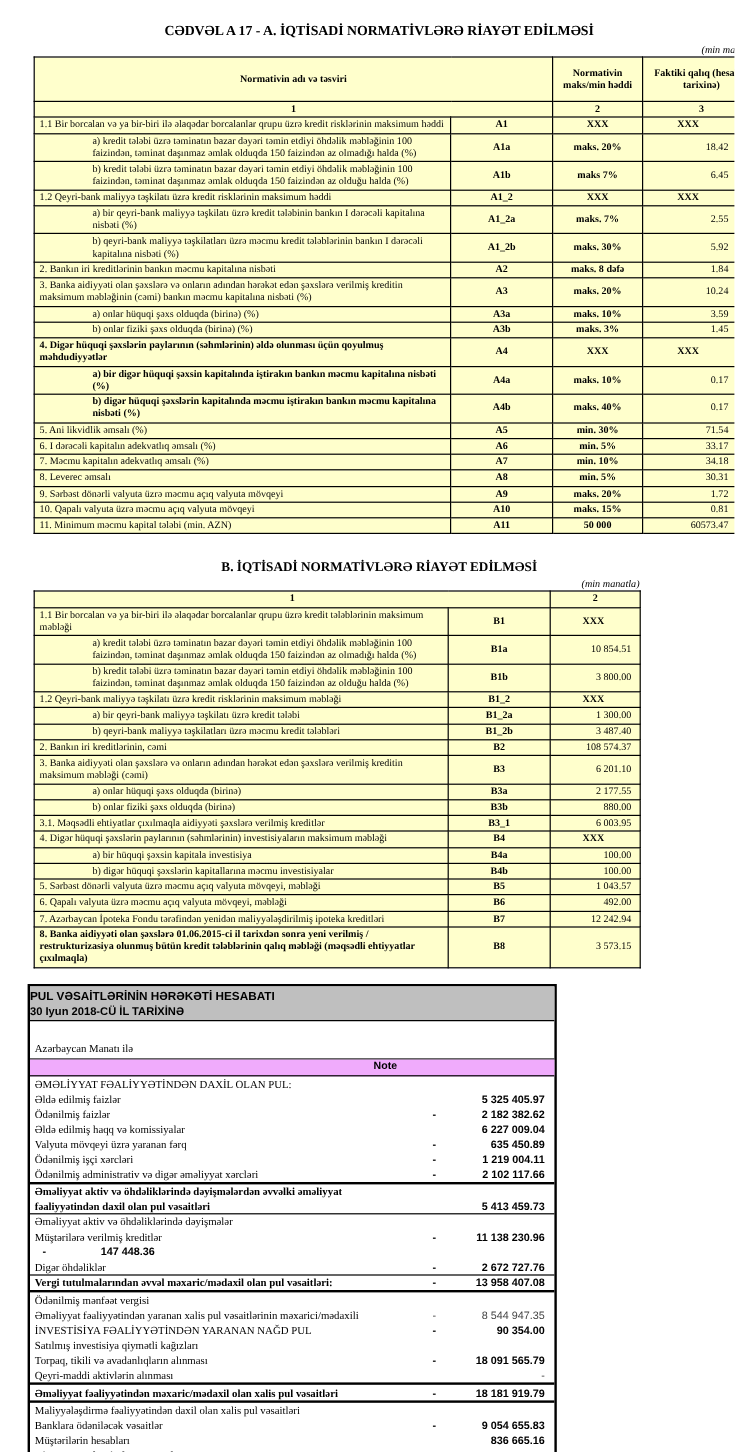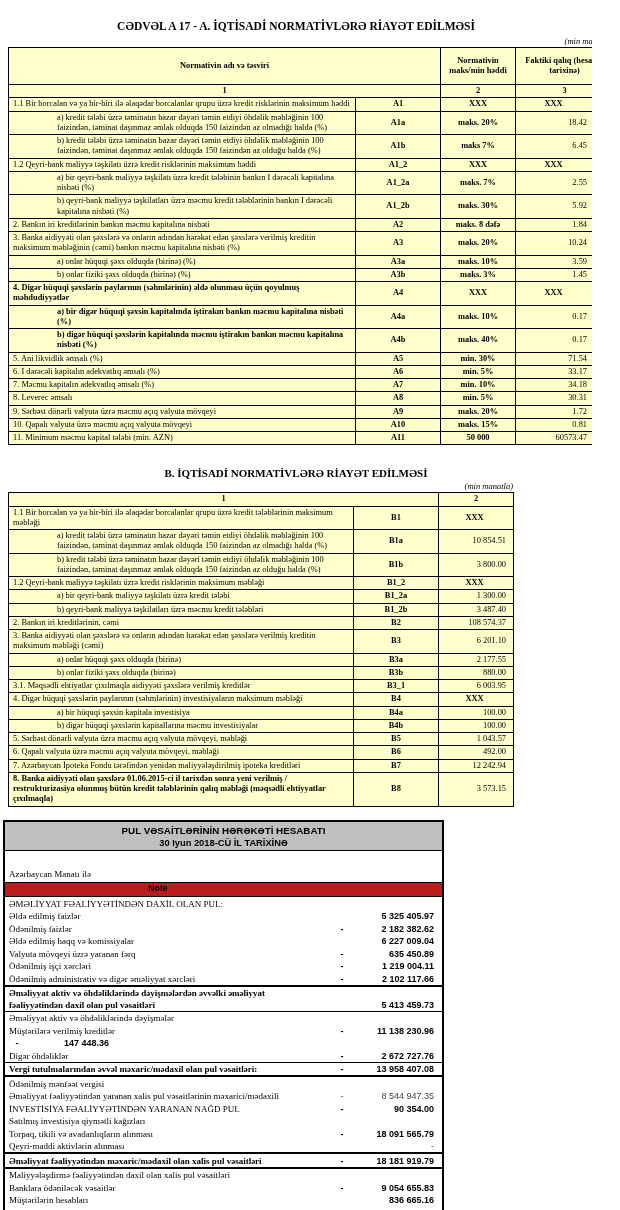--- a/index.html
+++ b/index.html
@@ -1,17 +1,17 @@
 <!DOCTYPE html>
 <html><head>
 <meta charset="utf-8">
 <style>
   html,body{margin:0;padding:0;background:#fff;}
   body{width:620px;font-family:"Liberation Serif",serif;color:#000;}
-  .page{position:relative;width:592px;height:1210px;overflow:hidden;background:#fff;}
+  .page{position:relative;width:592px;height:1210px;overflow:hidden;background:#fff;padding-left:20px;}
 
   
   .doc-title{margin:20px 0 4px;text-align:center;font-size:11.5px;font-weight:bold;font-family:"Liberation Serif",serif;}
   .doc-title.b{margin-top:22px;margin-bottom:2px;font-size:11px;}
   .unit-note{font-style:italic;font-size:8.5px;text-align:right;margin:2px 0 1px 8px;}
   .unit-note.a{width:605px;}
   .unit-note.b{width:505px;}
 
   
   table.norm{border-collapse:collapse;margin-left:8px;table-layout:fixed;font-size:8.4px;line-height:1.22;}
@@ -27,25 +27,25 @@
   td.tallpad{padding-top:5px;padding-bottom:5px;font-weight:bold;}
   td.code{text-align:center;font-weight:bold;}
   td.limit{text-align:center;font-weight:bold;}
   td.val{background:#fff;text-align:right;}
   table.ta td.val{padding-right:26px;}
   table.tb td.val{padding-right:7px;}
   td.val.xxx{background:#FFFFCC;text-align:center;font-weight:bold;padding-right:4px;}
 
   
   .cfbox{width:437px;margin:13px 0 0 3px;border:2px solid #000;font-size:9px;line-height:1.34;background:#fff;}
-  .cf-head{background:#BFBFBF;text-align:center;font-family:"Liberation Sans",sans-serif;font-weight:bold;border-bottom:1px solid #000;padding:2px 0 1px;}
+  .cf-head{background:#BFBFBF;text-align:left;font-family:"Liberation Sans",sans-serif;font-weight:bold;border-bottom:1px solid #000;padding:2px 0 1px;}
   .cf-head .l1{font-size:9.8px;}
   .cf-head .l2{font-size:9.3px;}
   .cf-currency{padding:0 4px;border-bottom:1px solid #000;height:14px;margin-top:17px;}
-  .cf-note{background:#b91c1c;border-bottom:1px solid #000;font-family:"Liberation Sans",sans-serif;font-size:8.8px;font-weight:bold;text-align:center;padding-right:30%;height:13px;}
+  .cf-note{background:#f0abfc;border-bottom:1px solid #000;font-family:"Liberation Sans",sans-serif;font-size:8.8px;font-weight:bold;text-align:right;padding-right:30%;height:13px;}
   .cf-row{display:flex;align-items:flex-end;padding:0 8px 0 4px;min-height:12.5px;}
   .cf-label{flex:1;padding-right:4px;}
   .cf-minus{width:16px;text-align:center;font-family:"Liberation Sans",sans-serif;font-weight:bold;font-size:9px;}
   .cf-value{width:84px;text-align:right;font-family:"Liberation Sans",sans-serif;font-weight:bold;font-size:9px;white-space:nowrap;}
   .cf-row.bold .cf-label{font-weight:bold;}
   .cf-row.muted .cf-value,.cf-row.muted .cf-minus{font-weight:normal;color:#444;}
   .cf-row.bt1{border-top:1px solid #000;}
   .cf-row.bt2{border-top:2px solid #000;}
   .cf-row.bb1{border-bottom:1px solid #000;gap:29px;}
   .cf-row.bb2{border-bottom:2px solid #000;}

